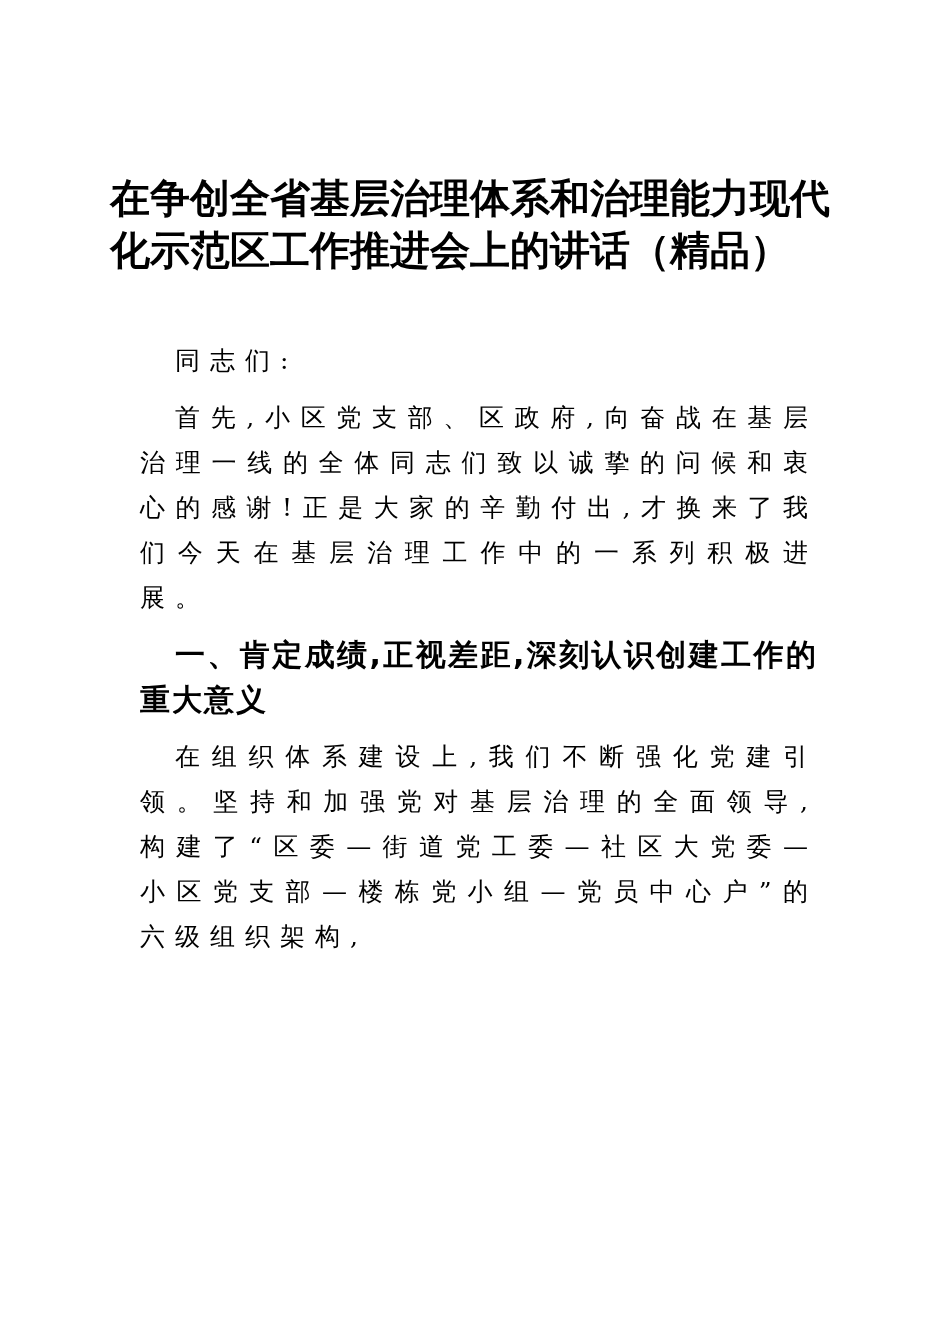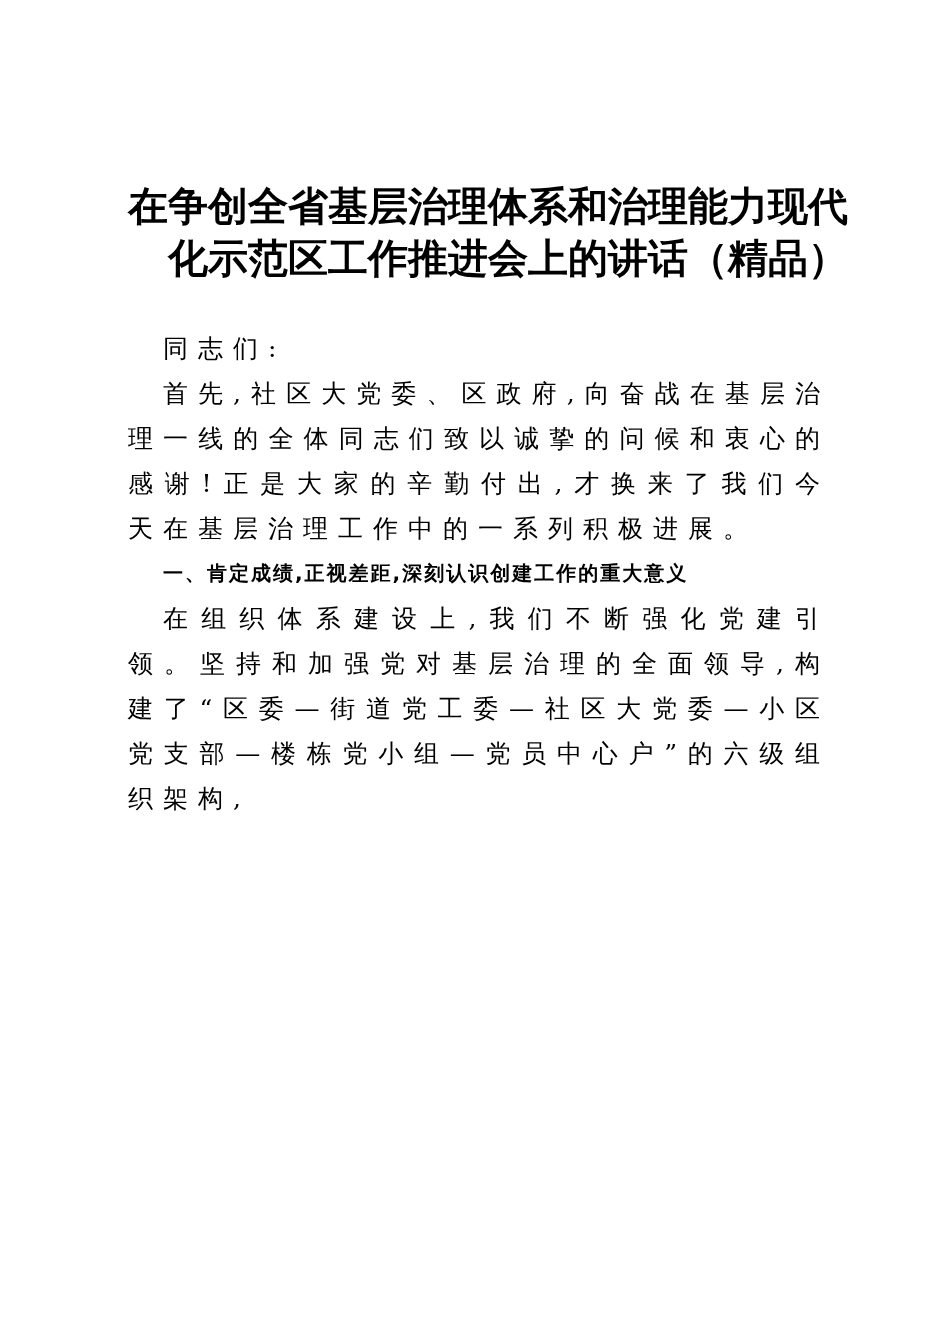--- a/index.html
+++ b/index.html
@@ -18,60 +18,60 @@
     position: absolute;
     left: 0; top: 0;
     width: 950px; height: 1344px;
     background: #ffffff;
   }
   .title {
     position: absolute;
     left: 110px;
     top: 172px;
     width: 730px;
-    text-align: right;
+    text-align: left;
     font-family: "DejaVu Sans", "Liberation Sans", sans-serif;
     font-weight: bold;
     font-size: 40px;
     line-height: 52px;
     letter-spacing: 0px;
-    margin: 8px;
+    margin: 0;
   }
   .body {
     position: absolute;
     left: 128px;
     top: 326px;
     width: 702px;
     font-family: "DejaVu Serif", "Liberation Serif", serif;
     font-size: 25px;
     line-height: 45px;
     letter-spacing: 10px;
   }
   .body p {
-    margin: 0;
+    margin: 12px;
     text-indent: 35px;
     text-align: justify;
     word-break: break-all;
   }
   .body p.salutation {
     text-indent: 35px;
   }
   .body p.heading {
     font-family: "DejaVu Sans", "Liberation Sans", sans-serif;
     font-weight: bold;
-    font-size: 20px;
+    font-size: 30px;
     letter-spacing: 2px;
     text-indent: 35px;
   }
 </style>
 </head>
 <body>
 
 <div class="page">
   <h1 class="title">在争创全省基层治理体系和治理能力现代化示范区工作推进会上的讲话（精品）</h1>
 
   <div class="body">
     <p class="salutation">同志们:</p>
-    <p>首先,社区大党委、区政府,向奋战在基层治理一线的全体同志们致以诚挚的问候和衷心的感谢!正是大家的辛勤付出,才换来了我们今天在基层治理工作中的一系列积极进展。</p>
+    <p>首先,小区党支部、区政府,向奋战在基层治理一线的全体同志们致以诚挚的问候和衷心的感谢!正是大家的辛勤付出,才换来了我们今天在基层治理工作中的一系列积极进展。</p>
     <p class="heading">一、肯定成绩,正视差距,深刻认识创建工作的重大意义</p>
     <p>在组织体系建设上,我们不断强化党建引领。坚持和加强党对基层治理的全面领导,构建了“区委—街道党工委—社区大党委—小区党支部—楼栋党小组—党员中心户”的六级组织架构,</p>
   </div>
 </div>
 
 </body></html>

